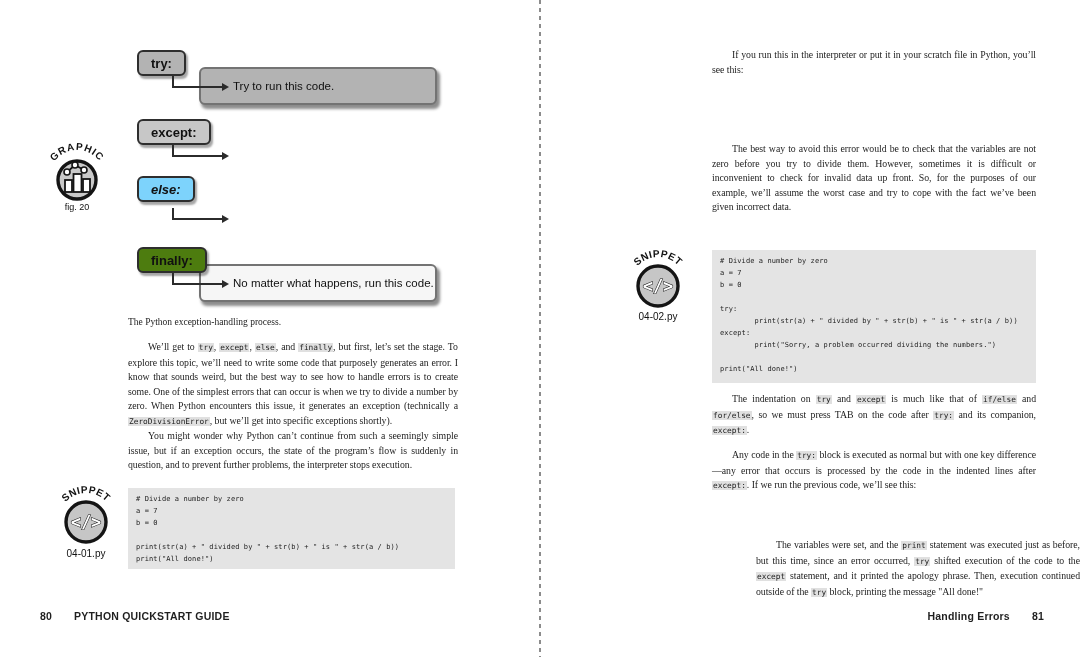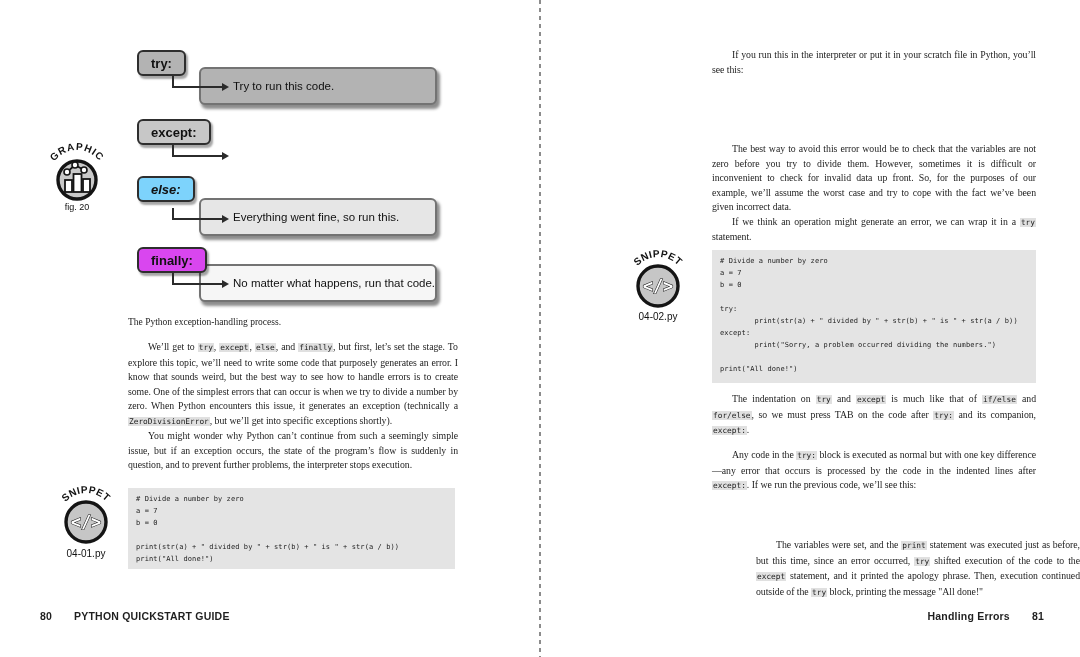--- a/index.html
+++ b/index.html
@@ -102,30 +102,27 @@
 
   <div class="dg-body" style="top: 67px; background-color: rgb(179, 179, 179);">
     <span>Try to run this code.</span>
     </div>
   <div class="dg-label" style="top: 50px; background-color: rgb(179, 179, 179);">try:</div>
   <div class="dg-conn" style="top:76px"></div>
 
   <div class="dg-label" style="top: 119px; background-color: rgb(199, 199, 199);">except:</div>
   <div class="dg-conn" style="top:145px"></div>
 
-  <div class="dg-body" style="top: 198px; background-color: rgb(230, 230, 230);">
-    <span>Everything went fine, so run this.</span>
-    </div>
   <div class="dg-label" style="top: 176px; background-color: #7dd3fc; font-style: italic;">else:</div>
   <div class="dg-conn" style="top:208px"></div>
 
   <div class="dg-body" style="top: 264px; background-color: rgb(246, 246, 246);">
-    <span>No matter what happens, run that code.</span>
+    <span>No matter what happens, run this code.</span>
     </div>
-  <div class="dg-label" style="top: 247px; background-color: #d946ef;">finally:</div>
+  <div class="dg-label" style="top: 247px; background-color: #4d7c0f;">finally:</div>
   <div class="dg-conn" style="top:273px"></div>
 
   <div class="dg-caption">The Python exception-handling process.</div>
 
   <div class="prose" style="left:128px;top:340px;">
     <p><span>We’ll get to </span><span class="icode">try</span><span>, </span><span class="icode">except</span><span>, </span><span class="icode">else</span><span>, and </span><span class="icode">finally</span><span>, but first, let’s set the stage. To explore this topic, we’ll need to write some code that purposely generates an error. I know that sounds weird, but the best way to see how to handle errors is to create some. One of the simplest errors that can occur is when we try to divide a number by zero. When Python encounters this issue, it generates an exception (technically a </span><span class="icode">ZeroDivisionError</span><span>, but we’ll get into specific exceptions shortly).</span></p>
     <p><span>You might wonder why Python can’t continue from such a seemingly simple issue, but if an exception occurs, the state of the program’s flow is suddenly in question, and to prevent further problems, the interpreter stops execution.</span></p>
   </div>
 
   <svg class="badge-svg" style="left:56px;top:479px;" width="60" height="66" viewBox="0 0 60 66">
@@ -161,21 +158,20 @@
 
 <div class="page" id="page-right">
 
   <div class="prose" style="left:171px;top:48px;width:324px;">
     <p><span>If you run this in the interpreter or put it in your scratch file in Python, you’ll see this:</span></p>
   </div>
 
 
   <div class="prose" style="left:171px;top:142px;width:324px;">
     <p><span>The best way to avoid this error would be to check that the variables are not zero before you try to divide them. However, sometimes it is difficult or inconvenient to check for invalid data up front. So, for the purposes of our example, we’ll assume the worst case and try to cope with the fact we’ve been given incorrect data.</span></p>
-    <p><span>If we think an operation might generate an error, we can wrap it in a </span><span class="icode">try</span><span> statement.</span></p>
   </div>
 
   <svg class="badge-svg" style="left:87px;top:243px;" width="60" height="66" viewBox="0 0 60 66">
     <defs>
         <path id="arc-s2" d="M 2,42 A 28,28 0 0 1 58,42"></path>
       </defs>
     <text font-family="Liberation Sans, sans-serif" font-size="10" font-weight="700" fill="#111" letter-spacing="0.5">
       <textPath href="#arc-s2" startOffset="50%" text-anchor="middle">SNIPPET</textPath>
     </text>
     <g>

